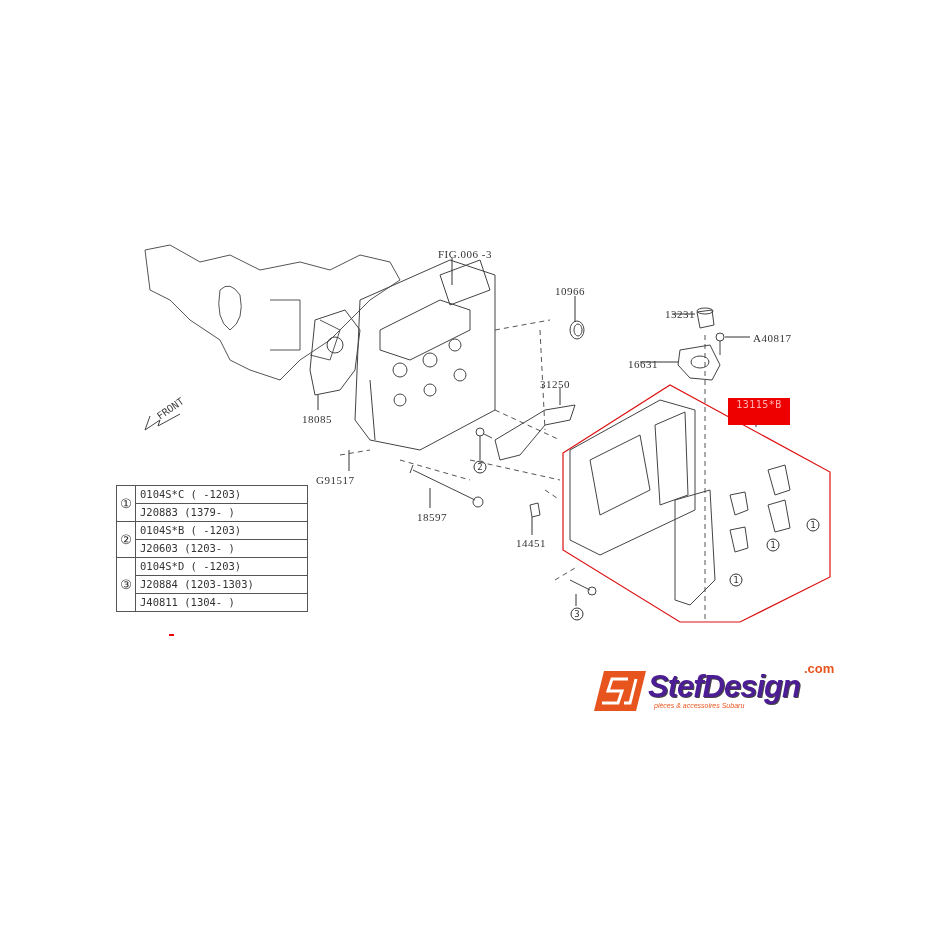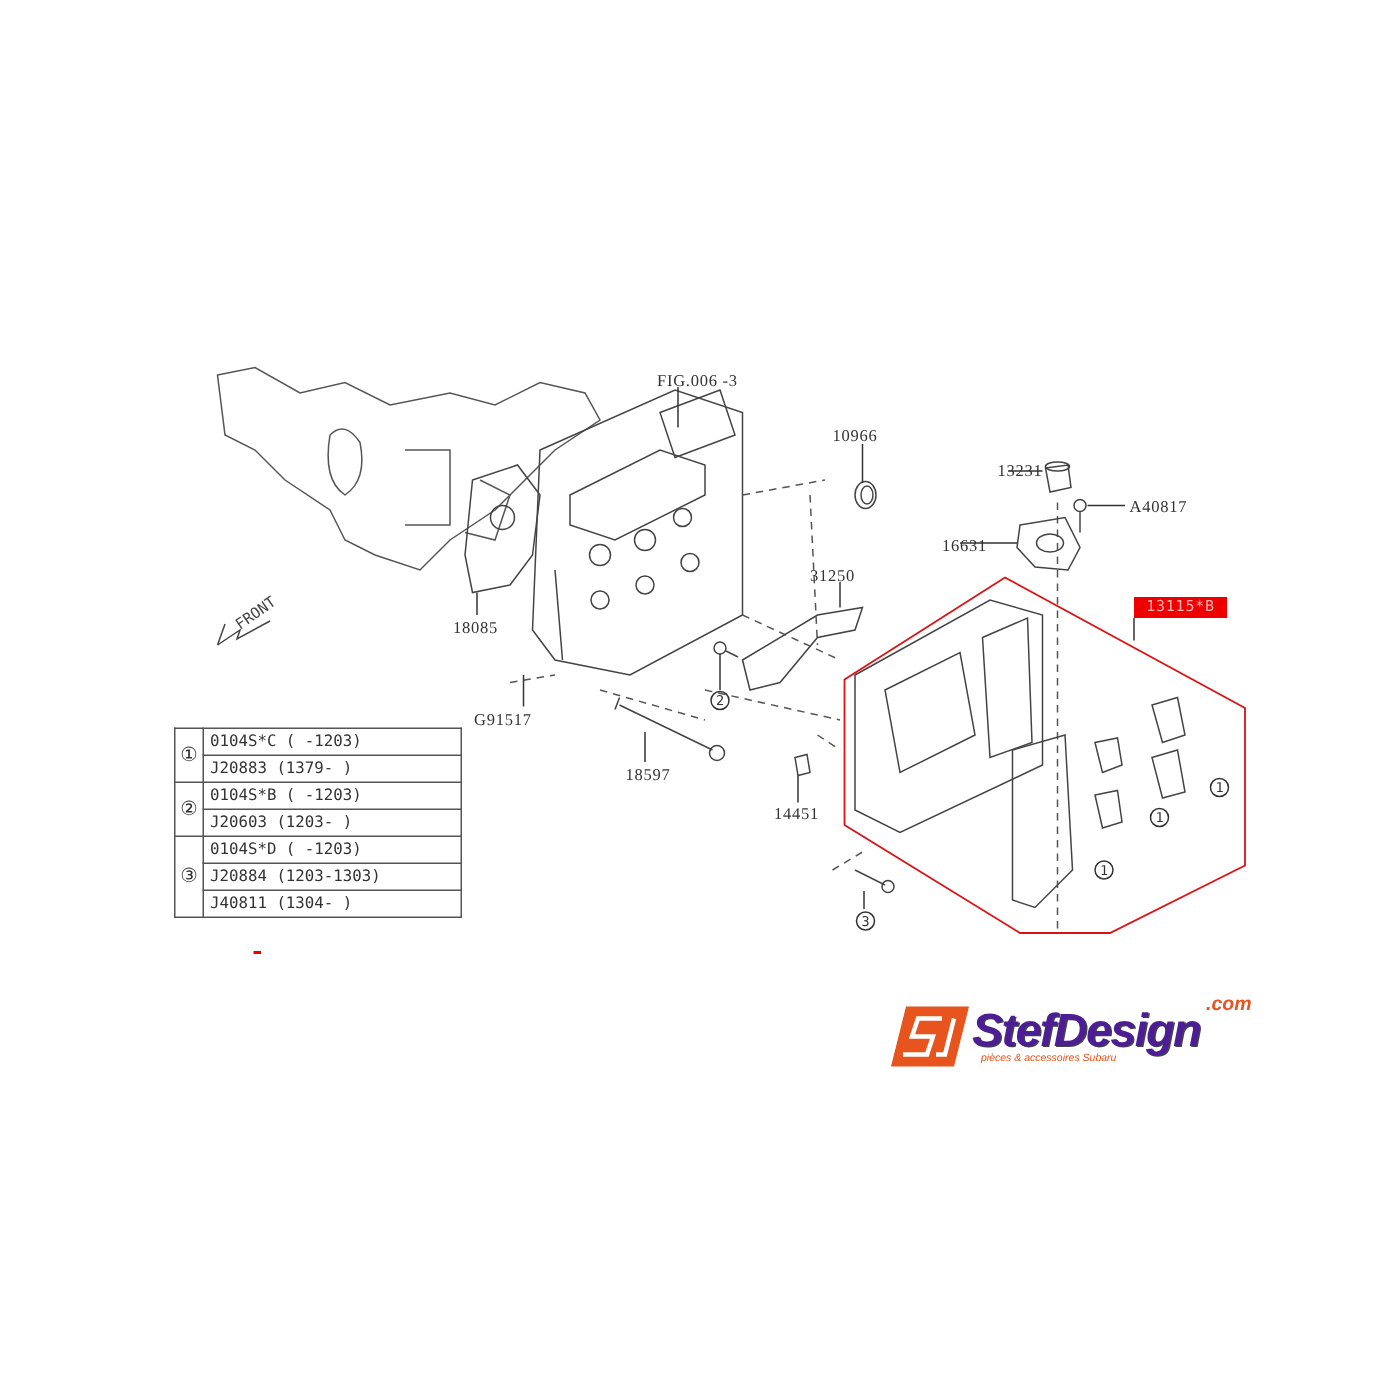--- a/index.html
+++ b/index.html
@@ -1,25 +1,25 @@
 <!DOCTYPE html>
 <html><head>
 <meta charset="utf-8">
 <style>
   html, body { margin: 0; padding: 0; background: #ffffff; }
   body { width: 931px; height: 931px; position: relative; overflow: hidden; font-family: "DejaVu Sans Mono", monospace; }
   .canvas { position: absolute; left: 0; top: 0; width: 931px; height: 931px; }
   .lbl { position: absolute; font-family: Liberation Serif, serif; font-size: 11px; color: #333; letter-spacing: 0.5px; white-space: nowrap; line-height: 12px; }
-  .red-tag { position: absolute; left: 728px; top: 398px; width: 62px; height: 14px; background: #ee0000; color: #ffb0b0; font-family: "DejaVu Sans Mono", monospace; font-size: 10px; line-height: 13px; text-align: center; letter-spacing: 0.5px; margin-left: 28px; }
+  .red-tag { position: absolute; left: 728px; top: 398px; width: 62px; height: 27px; background: #ee0000; color: #ffb0b0; font-family: "DejaVu Sans Mono", monospace; font-size: 10px; line-height: 13px; text-align: center; letter-spacing: 0.5px; }
   .legend { position: absolute; left: 116px; top: 485px; width: 192px; border: 1px solid #333; border-collapse: collapse; font-family: "DejaVu Sans Mono", monospace; font-size: 10.5px; color: #333; }
   .legend td { border: 1px solid #555; padding: 0 4px; height: 17px; line-height: 17px; white-space: nowrap; }
   .legend td.num { width: 18px; text-align: center; font-size: 13px; padding: 0; }
   .logo { position: absolute; left: 594px; top: 667px; width: 262px; height: 50px; }
   .logo-text { position: absolute; left: 54px; top: 2px; font-family: "Liberation Sans", sans-serif; font-style: italic; font-weight: bold; font-size: 31px; color: #4c1d95; letter-spacing: -1px; text-shadow: 1px 1px 0 #444; }
-  .logo-dotcom { position: absolute; left: 210px; top: -6px; font-family: "Liberation Sans", sans-serif; font-style: italic; font-weight: bold; font-size: 13px; color: #e8541e; }
+  .logo-dotcom { position: absolute; left: 210px; top: -6px; font-family: "Liberation Sans", sans-serif; font-weight: bold; font-size: 13px; color: #e8541e; }
   .logo-tagline { position: absolute; left: 60px; top: 35px; font-family: "Liberation Sans", sans-serif; font-style: italic; font-size: 7px; color: #e8541e; }
 </style>
 </head>
 <body>
 
 <div class="canvas">
   <svg width="931" height="931" viewBox="0 0 931 931" style="position:absolute;left:0;top:0;">
     <g fill="none" stroke="#444" stroke-width="1">
 
       <g stroke="#555">

